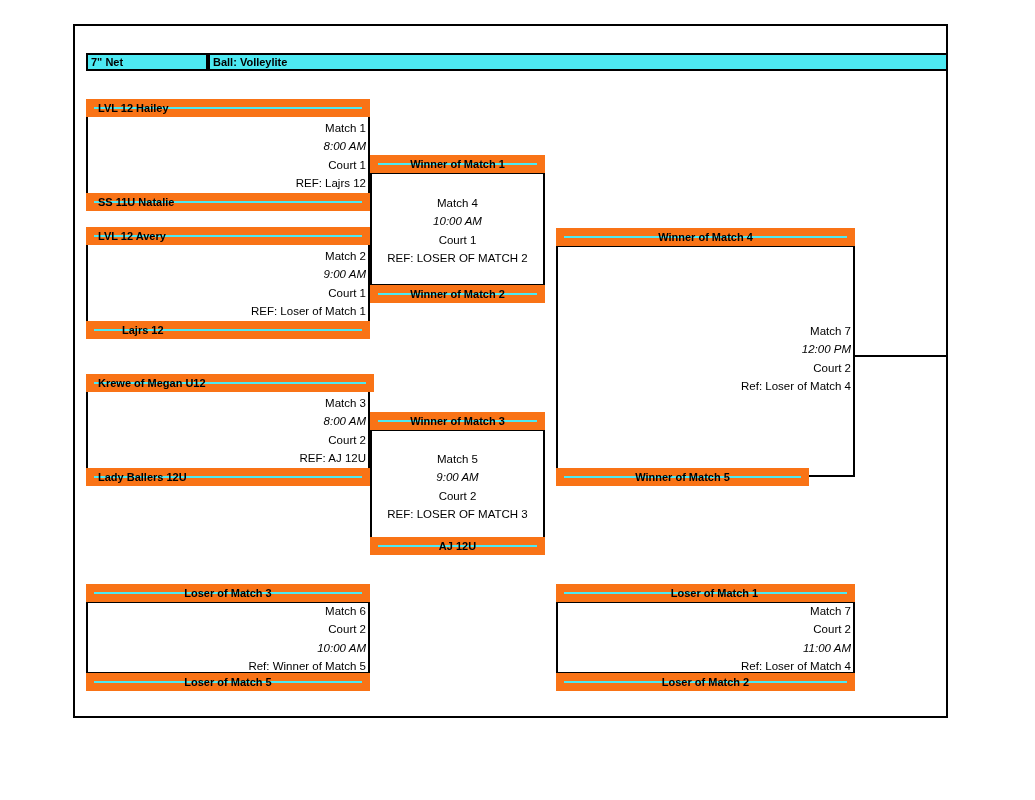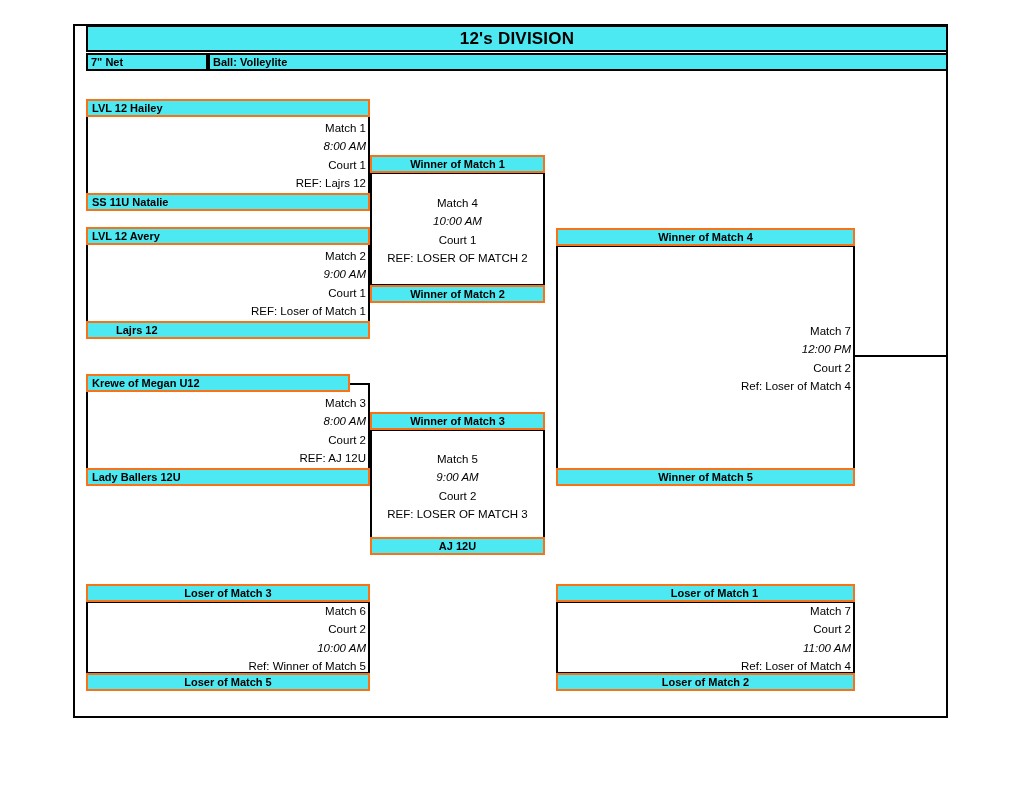--- a/index.html
+++ b/index.html
@@ -78,21 +78,21 @@
 
   
   .match-box {
     position: absolute;
     box-sizing: border-box;
   }
   .slot {
     position: absolute;
     box-sizing: border-box;
     background: #4DE9F2;
-    border: 2px solid #f97316;
+    border: 8px solid #f97316;
     height: 18px;
     display: flex;
     align-items: center;
     font-size: 11px;
     font-weight: bold;
     color: #000;
   }
   .slot.left-align { padding-left: 4px; justify-content: flex-start; }
   .slot.center-align { justify-content: center; }
 
@@ -125,23 +125,20 @@
     background: #000;
   }
 </style>
 </head>
 <body>
 
 <div id="root">
 
   <div class="outer-frame"></div>
 
-  <div class="title-bar">
-    <span>12's DIVISION</span>
-  </div>
 
   <div class="subhead-row">
     <div class="subhead-cell subhead-net">
       <span>7" Net</span>
     </div>
     <div class="subhead-cell subhead-ball">
       <span>Ball:  Volleylite</span>
     </div>
   </div>
 
@@ -172,21 +169,21 @@
     <div class="info right" style="left:90px; top:247px; width:276px;">
       <span class="ln">Match 2</span>
       <span class="ln ital">9:00 AM</span>
       <span class="ln">Court 1</span>
       <span class="ln">REF:  Loser of Match 1</span>
     </div>
   </div>
 
   <div class="match-box">
     <div class="body-box" style="left:86px; top:383px; width:284px; height:94px;"></div>
-    <div class="slot left-align" style="left:86px; top:374px; width:264px;">
+    <div class="slot left-align" style="left:86px; top:374px; width:288px;">
       <span>Krewe of Megan U12</span>
     </div>
     <div class="slot left-align" style="left:86px; top:468px; width:284px;">
       <span>Lady Ballers 12U</span>
     </div>
     <div class="info right" style="left:90px; top:394px; width:276px;">
       <span class="ln">Match 3</span>
       <span class="ln ital">8:00 AM</span>
       <span class="ln">Court 2</span>
       <span class="ln">REF: AJ 12U</span>
@@ -223,21 +220,21 @@
       <span class="ln">Court 2</span>
       <span class="ln">REF:  LOSER OF MATCH 3</span>
     </div>
   </div>
 
   <div class="match-box">
     <div class="body-box" style="left:556px; top:245px; width:299px; height:232px;"></div>
     <div class="slot center-align" style="left:556px; top:228px; width:299px;">
       <span>Winner of Match 4</span>
     </div>
-    <div class="slot center-align" style="left:556px; top:468px; width:299px;">
+    <div class="slot center-align" style="left:556px; top:468px; width:253px;">
       <span>Winner of Match 5</span>
     </div>
     <div class="info right" style="left:556px; top:322px; width:295px;">
       <span class="ln">Match 7</span>
       <span class="ln ital">12:00 PM</span>
       <span class="ln">Court 2</span>
       <span class="ln">Ref:  Loser of Match 4</span>
     </div>
   </div>
 

